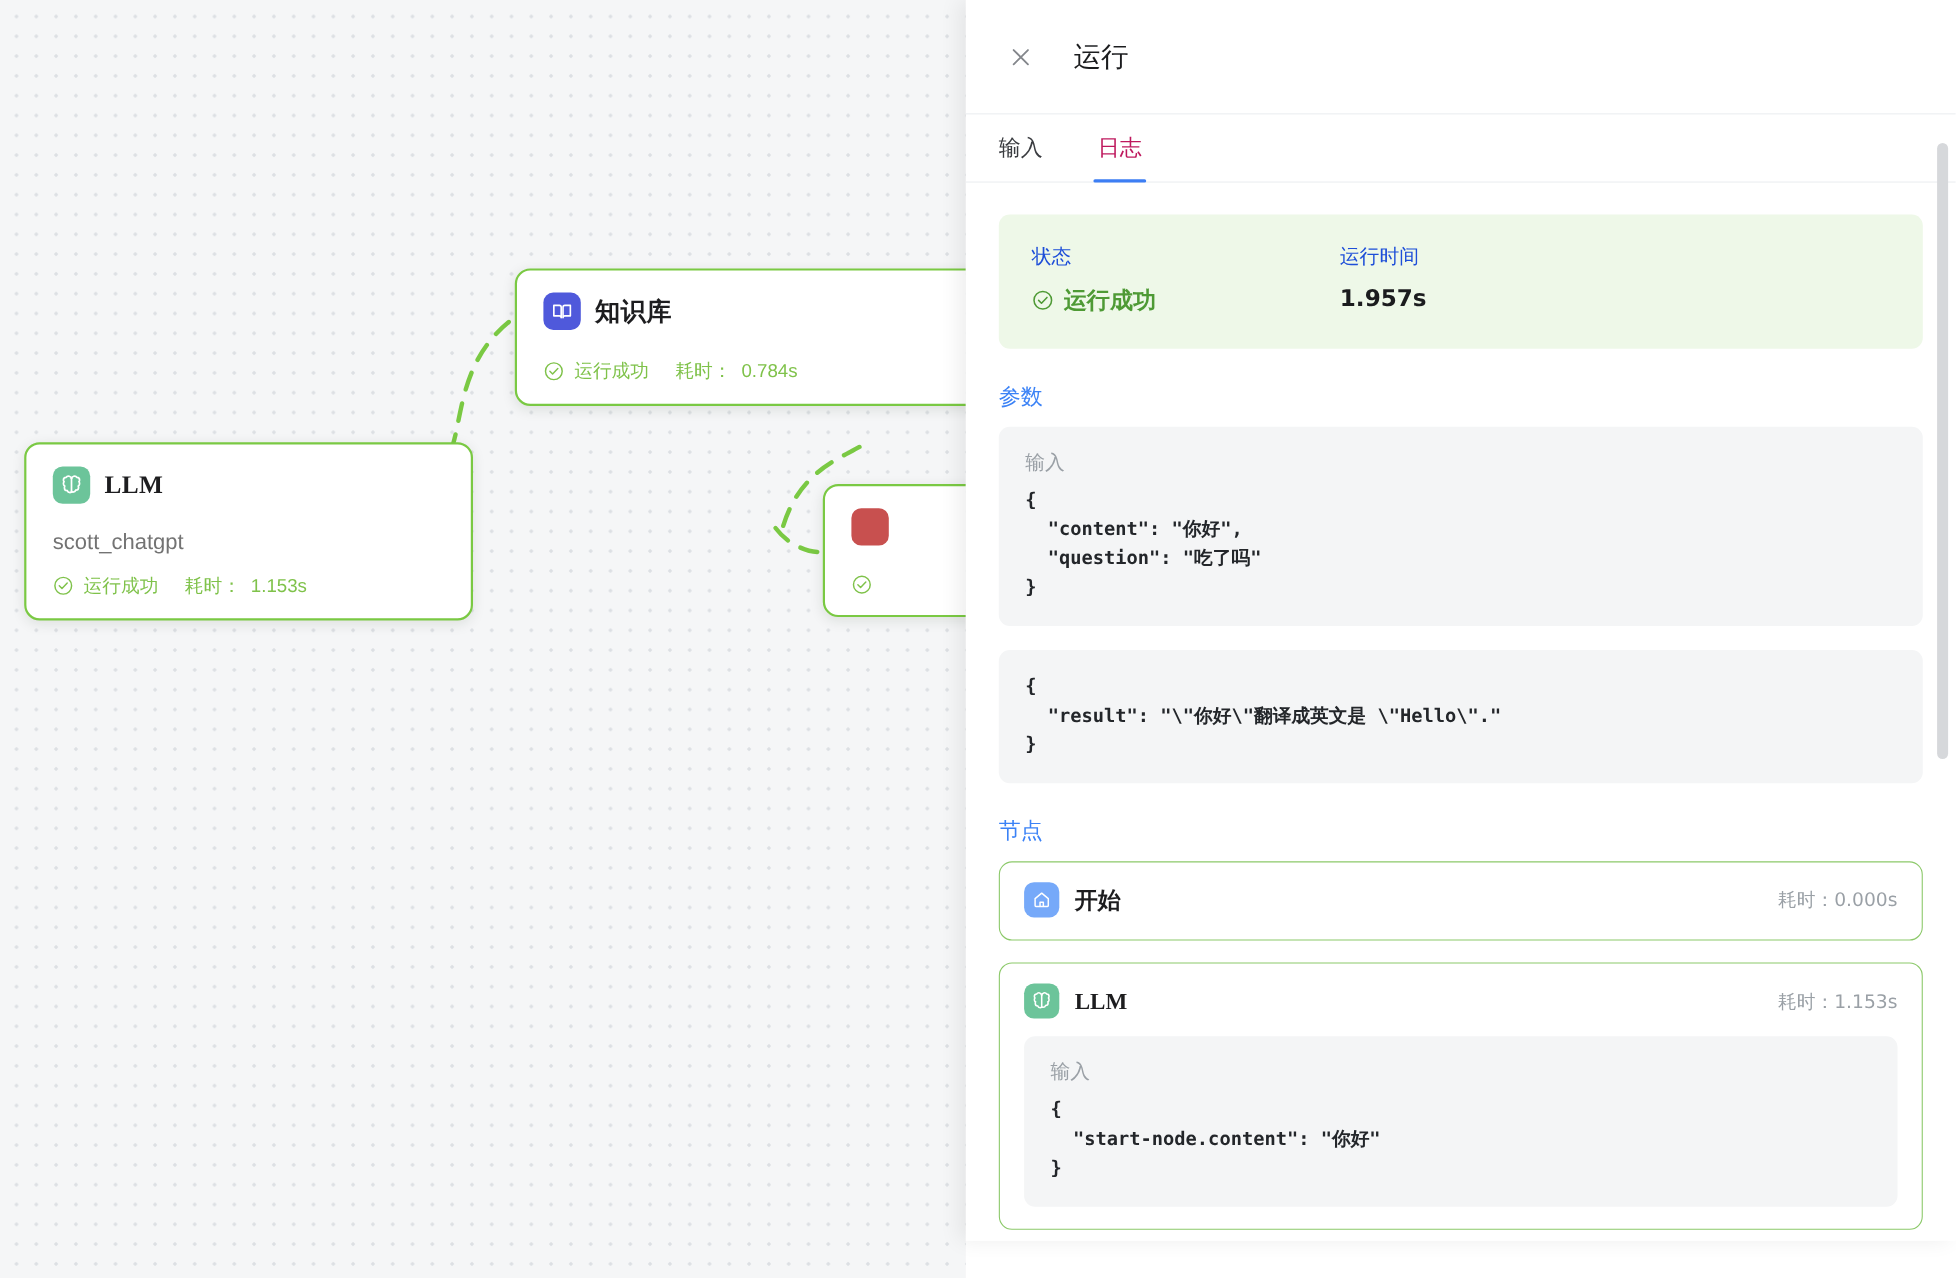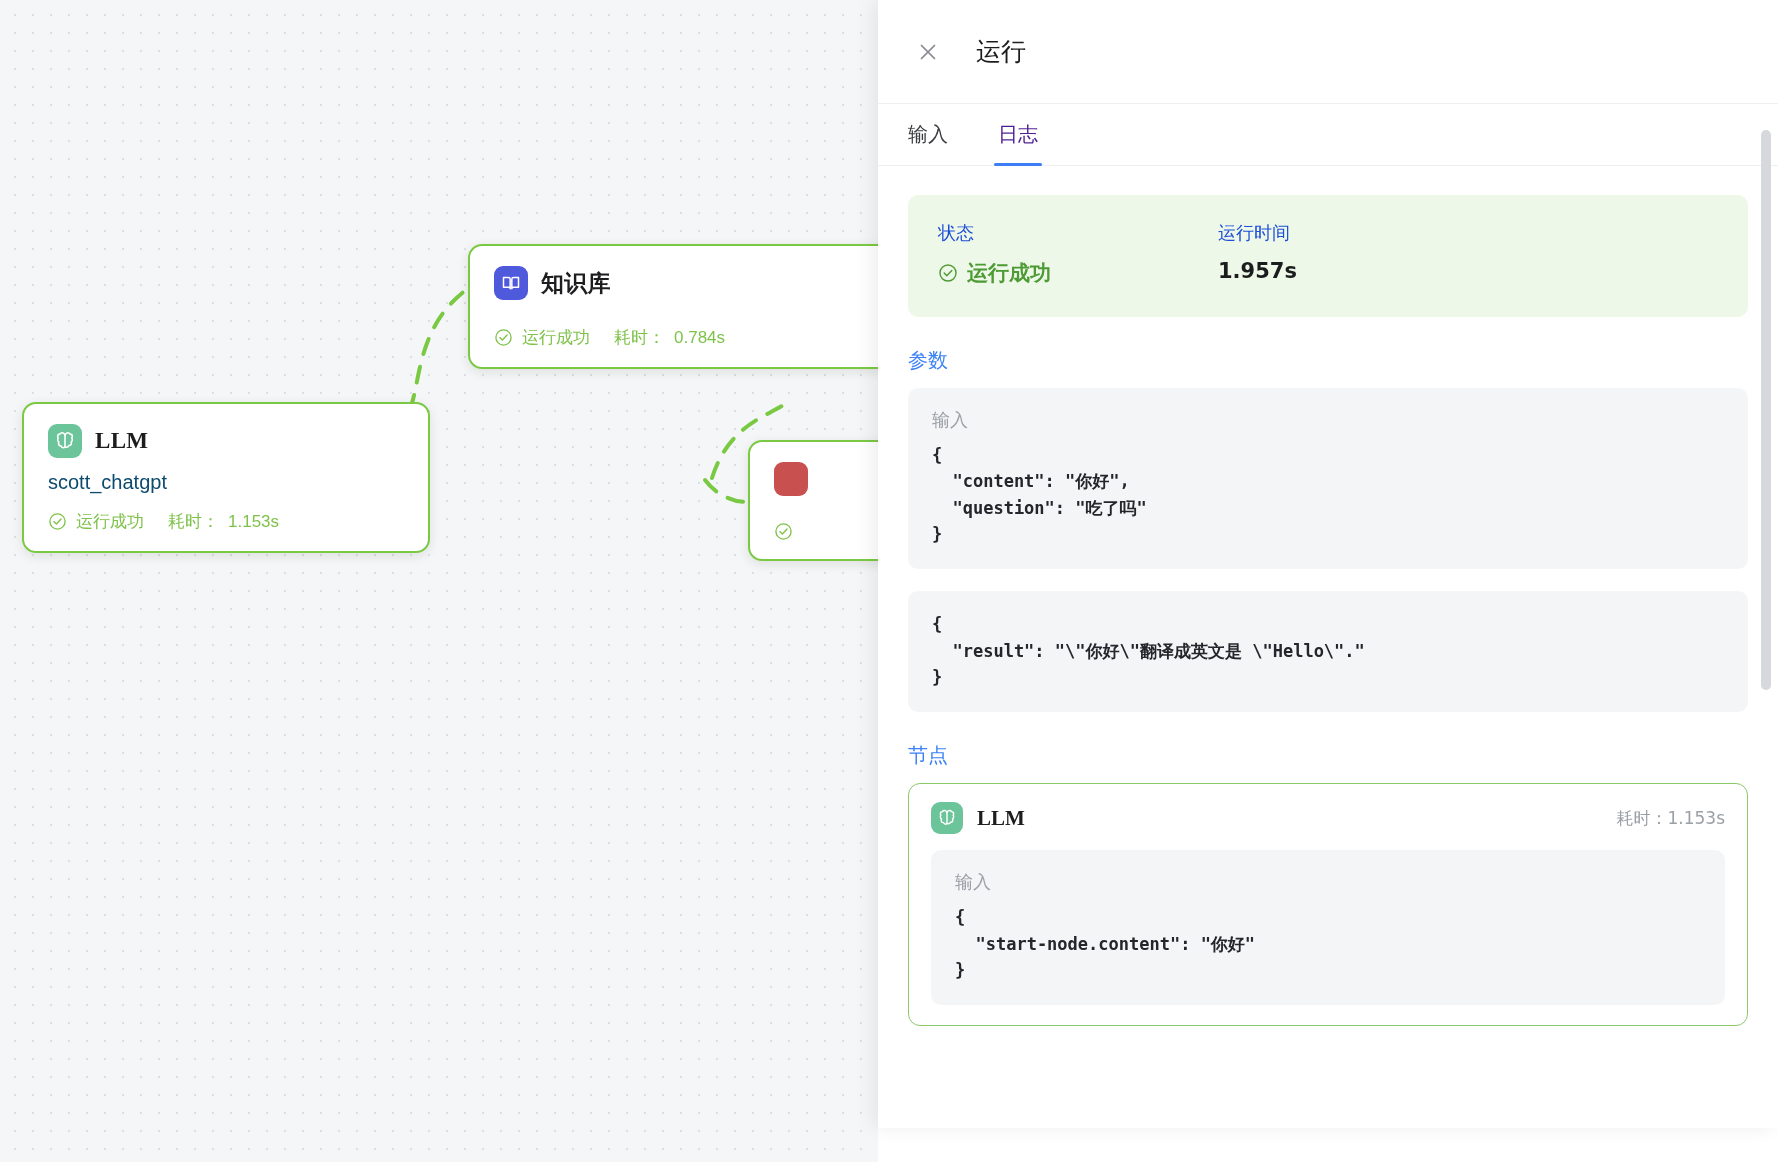--- a/index.html
+++ b/index.html
@@ -43,23 +43,23 @@
   }
   .node-badge svg { display:block; }
   .node-title {
     font-family: "Liberation Serif", serif;
     font-size: 23px;
     font-weight: 700;
     color: #1d1d1f;
     letter-spacing: 0.3px;
   }
   .node-sub {
-    margin-top: 13px;
+    margin-top: 24px;
     font-size: 20px;
-    color: #0c4a6e;
+    color: #737373;
   }
   .node-status {
     margin-top: 16px;
     display: flex;
     align-items: center;
     gap: 9px;
     font-size: 17px;
     color: #7fc24a;
     white-space: nowrap;
   }
@@ -122,21 +122,21 @@
   .tab {
     font-size: 20px;
     color: #3a3c40;
     cursor: pointer;
     position: relative;
     height: 62px;
     display: flex;
     align-items: center;
     font-family: "DejaVu Sans", sans-serif;
   }
-  .tab.active { color: #4c1d95; }
+  .tab.active { color: #be185d; }
   .tab.active::after {
     content: "";
     position: absolute;
     left: -4px; right: -4px; bottom: 0;
     height: 3px;
     background: #3d7ef4;
     border-radius: 2px;
   }
 
   #panel-body {
@@ -366,20 +366,34 @@
     </div>
 
     <div class="code-card">
       <pre>{
   "result": "\"你好\"翻译成英文是 \"Hello\"."
 }</pre>
     </div>
 
     <div class="section-label">节点</div>
 
+    <div class="node-card">
+      <div class="nc-head">
+        <span class="nc-badge" style="background:#76a9f9">
+          <svg width="18" height="18" viewBox="0 0 24 24" fill="none" stroke="#ffffff" stroke-width="1.8" stroke-linejoin="round">
+            <path d="M4 10.5L12 4l8 6.5V19a1 1 0 0 1-1 1H5a1 1 0 0 1-1-1z"></path>
+            <path d="M10 20v-5h4v5"></path>
+          </svg>
+        </span>
+        <span class="nc-name">开始</span>
+        <span class="nc-time">
+          <span>耗时：</span><span>0.000s</span>
+        </span>
+      </div>
+    </div>
 
     <div class="node-card">
       <div class="nc-head">
         <span class="nc-badge" style="background:#6cc49a">
           <svg width="20" height="20" viewBox="0 0 24 24" fill="none" stroke="#ffffff" stroke-width="1.7">
             <path d="M12 4.5v15"></path>
             <path d="M12 6a3 3 0 0 0-5.5-1.6A2.6 2.6 0 0 0 4 7a2.7 2.7 0 0 0 .6 1.7A2.8 2.8 0 0 0 4 10.6c0 1 .5 1.9 1.3 2.4A2.8 2.8 0 0 0 5 14.8c0 1.5 1.2 2.7 2.7 2.7.4 1.1 1.5 1.9 2.8 1.9 1 0 1.5-.5 1.5-1.3"></path>
             <path d="M12 6a3 3 0 0 1 5.5-1.6A2.6 2.6 0 0 1 20 7a2.7 2.7 0 0 1-.6 1.7c.4.5.6 1.2.6 1.9 0 1-.5 1.9-1.3 2.4.2.4.3.8.3 1.3 0 1.5-1.2 2.7-2.7 2.7-.4 1.1-1.5 1.9-2.8 1.9-1 0-1.5-.5-1.5-1.3"></path>
           </svg>
         </span>

